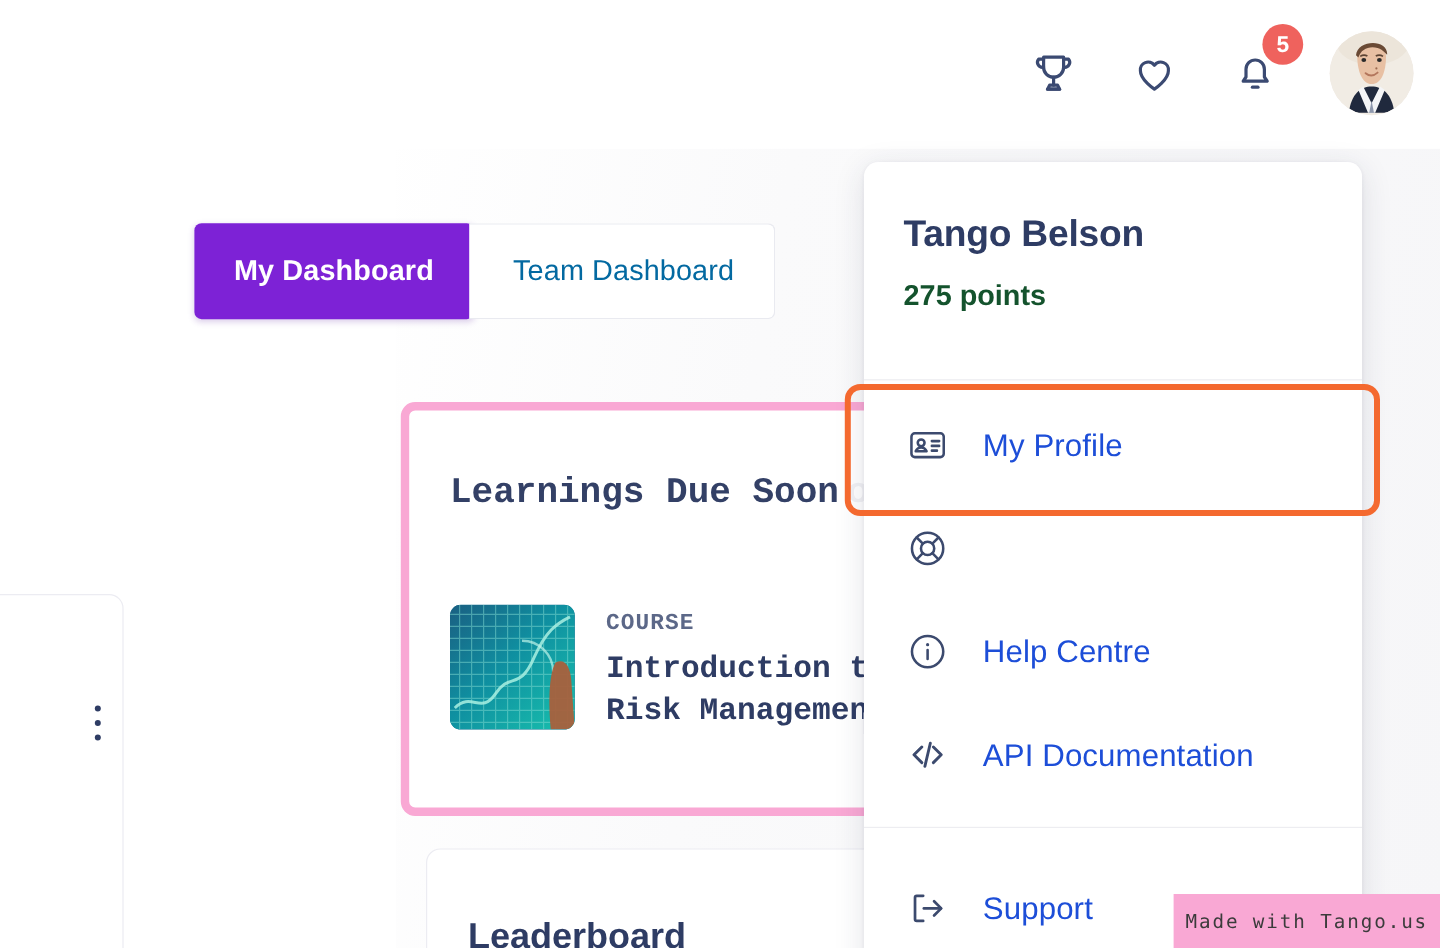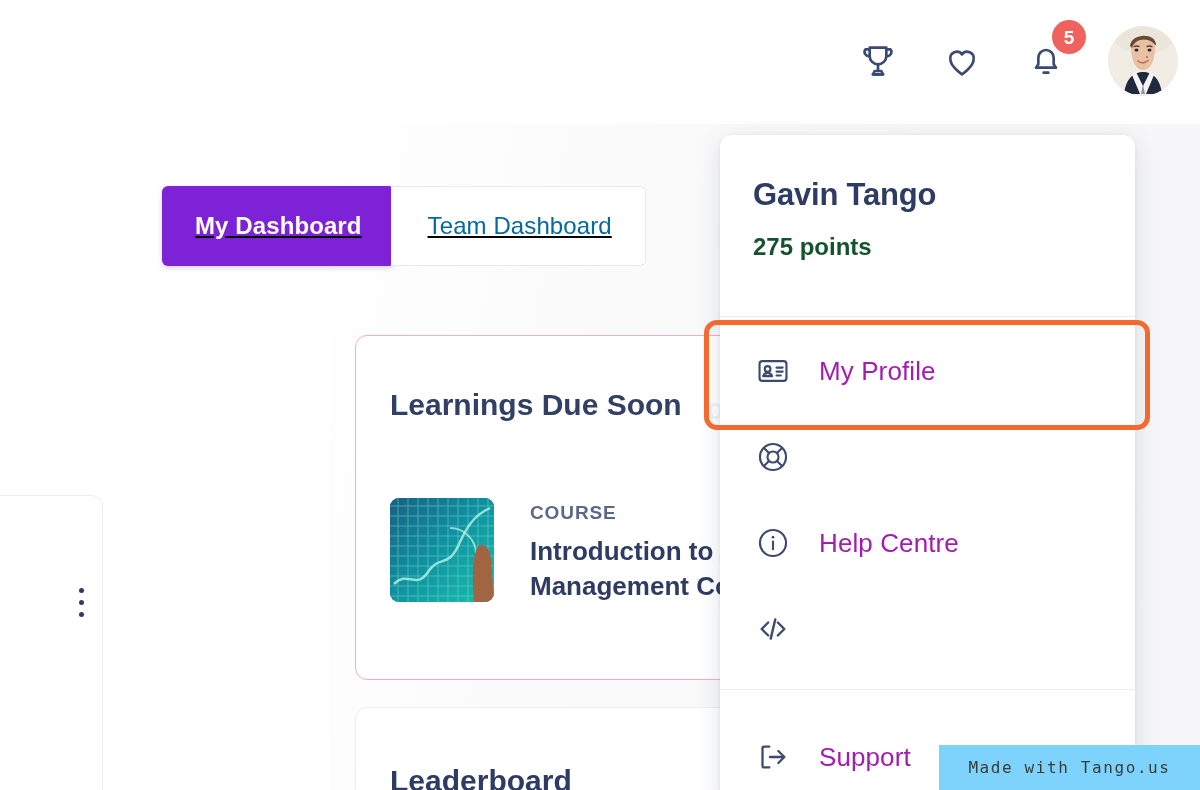--- a/index.html
+++ b/index.html
@@ -62,21 +62,20 @@
     cursor: pointer;
     flex: 0 0 auto;
   }
   .avatar svg { display:block; width: 70px; height: 70px; }
 
   
   .tabs {
     position: absolute; left: 162px; top: 186px;
     display: flex; align-items: stretch;
     z-index: 2;
-    text-decoration: underline;
   }
   .tab {
     height: 80px;
     display: flex; align-items: center; justify-content: center;
     padding: 0 33px;
     font-size: 24px;
     letter-spacing: .1px;
     white-space: nowrap;
   }
   .tab-active {
@@ -109,40 +108,41 @@
   .kebab {
     position: absolute; right: 18px; top: 92px;
     display: flex; flex-direction: column; gap: 7px;
     cursor: pointer;
   }
   .kebab i { width: 5px; height: 5px; border-radius: 50%; background: #2e3c64; display:block; }
 
   
   .card-main {
     position: absolute;
-    left: 355px; top: 335px;
+    left: 334px; top: 335px;
     width: 620px; height: 345px;
     background: #ffffff;
-    border: 1px solid #f9a8d4;
+    border: 7px solid #f9a8d4;
     border-radius: 12px;
     z-index: 1;
+    font-family: Liberation Mono, monospace;
   }
   .card-title {
     position: absolute; left: 34px; top: 52px;
     font-size: 30px; font-weight: bold; color: #334066;
     white-space: nowrap;
   }
   .view-all {
     position: absolute; right: 34px; top: 62px;
     font-size: 20px; color: #7b86a0;
     white-space: nowrap;
   }
   .course-row {
     position: absolute; left: 34px; top: 162px;
-    display: flex; gap: 36px; align-items: flex-start;
+    display: flex; gap: 26px; align-items: flex-start;
   }
   .thumb-course {
     width: 104px; height: 104px; border-radius: 9px;
     flex: 0 0 auto;
     overflow: hidden;
     position: relative;
     background: #0e6f8e;
   }
   .thumb-course svg { display:block; }
   .course-meta { padding-top: 4px; }
@@ -215,43 +215,43 @@
     cursor: pointer;
     gap: 26px;
   }
   .dd-ico {
     width: 40px; height: 40px;
     display: flex; align-items: center; justify-content: center;
     color: #3c4a6e; flex: 0 0 auto;
   }
   .dd-ico svg { display:block; }
   .dd-label {
-    font-size: 26px; color: #a21caf;
+    font-size: 26px; color: #1d4ed8;
     letter-spacing: .1px;
   }
   .dd-group { padding-top: 11px; }
   .dd-logout-group { padding-top: 24px; }
 
   
   .highlight-ring {
     position: absolute;
     left: 704px; top: 320px;
     width: 446px; height: 110px;
     border: 5px solid #f4692f;
     border-radius: 13px;
     z-index: 8;
     pointer-events: none;
   }
 
   
   .watermark {
     position: absolute;
     right: 0; bottom: 0;
-    width: 261px; height: 45px;
-    background: #7dd3fc;
+    width: 222px; height: 45px;
+    background: #f9a8d4;
     display: flex; align-items: center; justify-content: center;
     z-index: 10;
   }
   .watermark span {
     font-family: "DejaVu Sans Mono", monospace;
     font-size: 16px;
     letter-spacing: 1.6px;
     color: #3b3b3b;
   }
 </style>
@@ -369,21 +369,21 @@
     </div>
   </div>
 
   <div class="tabs">
     <div class="tab tab-active">My Dashboard</div>
     <div class="tab tab-inactive">Team Dashboard</div>
   </div>
 
   <div class="dropdown">
     <div class="dd-user">
-      <div class="dd-name">Gavin Tango</div>
+      <div class="dd-name">Tango Belson</div>
       <div class="dd-points">275 points</div>
     </div>
 
     <div class="dd-divider dd-sep-top"></div>
 
     <div class="dd-group">
       <div class="dd-item">
         <span class="dd-ico">
           <svg width="34" height="34" viewBox="0 0 24 24" fill="none" stroke="currentColor" stroke-width="1.5" stroke-linecap="round" stroke-linejoin="round">
             <rect x="2.5" y="5" width="19" height="14" rx="2"></rect>
@@ -417,20 +417,21 @@
       </div>
 
       <div class="dd-item">
         <span class="dd-ico">
           <svg width="34" height="34" viewBox="0 0 24 24" fill="none" stroke="currentColor" stroke-width="1.7" stroke-linecap="round" stroke-linejoin="round">
             <path d="M8.6 7.4L4 12l4.6 4.6"></path>
             <path d="M15.4 7.4L20 12l-4.6 4.6"></path>
             <path d="M13.6 5.2l-3.2 13.6"></path>
           </svg>
         </span>
+        <span class="dd-label">API Documentation</span>
       </div>
     </div>
 
     <div class="dd-divider" style="margin-top:17px"></div>
 
     <div class="dd-logout-group">
       <div class="dd-item">
         <span class="dd-ico">
           <svg width="34" height="34" viewBox="0 0 24 24" fill="none" stroke="currentColor" stroke-width="1.6" stroke-linecap="round" stroke-linejoin="round">
             <path d="M9.4 4.6H5.6a1 1 0 0 0-1 1v12.8a1 1 0 0 0 1 1h3.8"></path>

